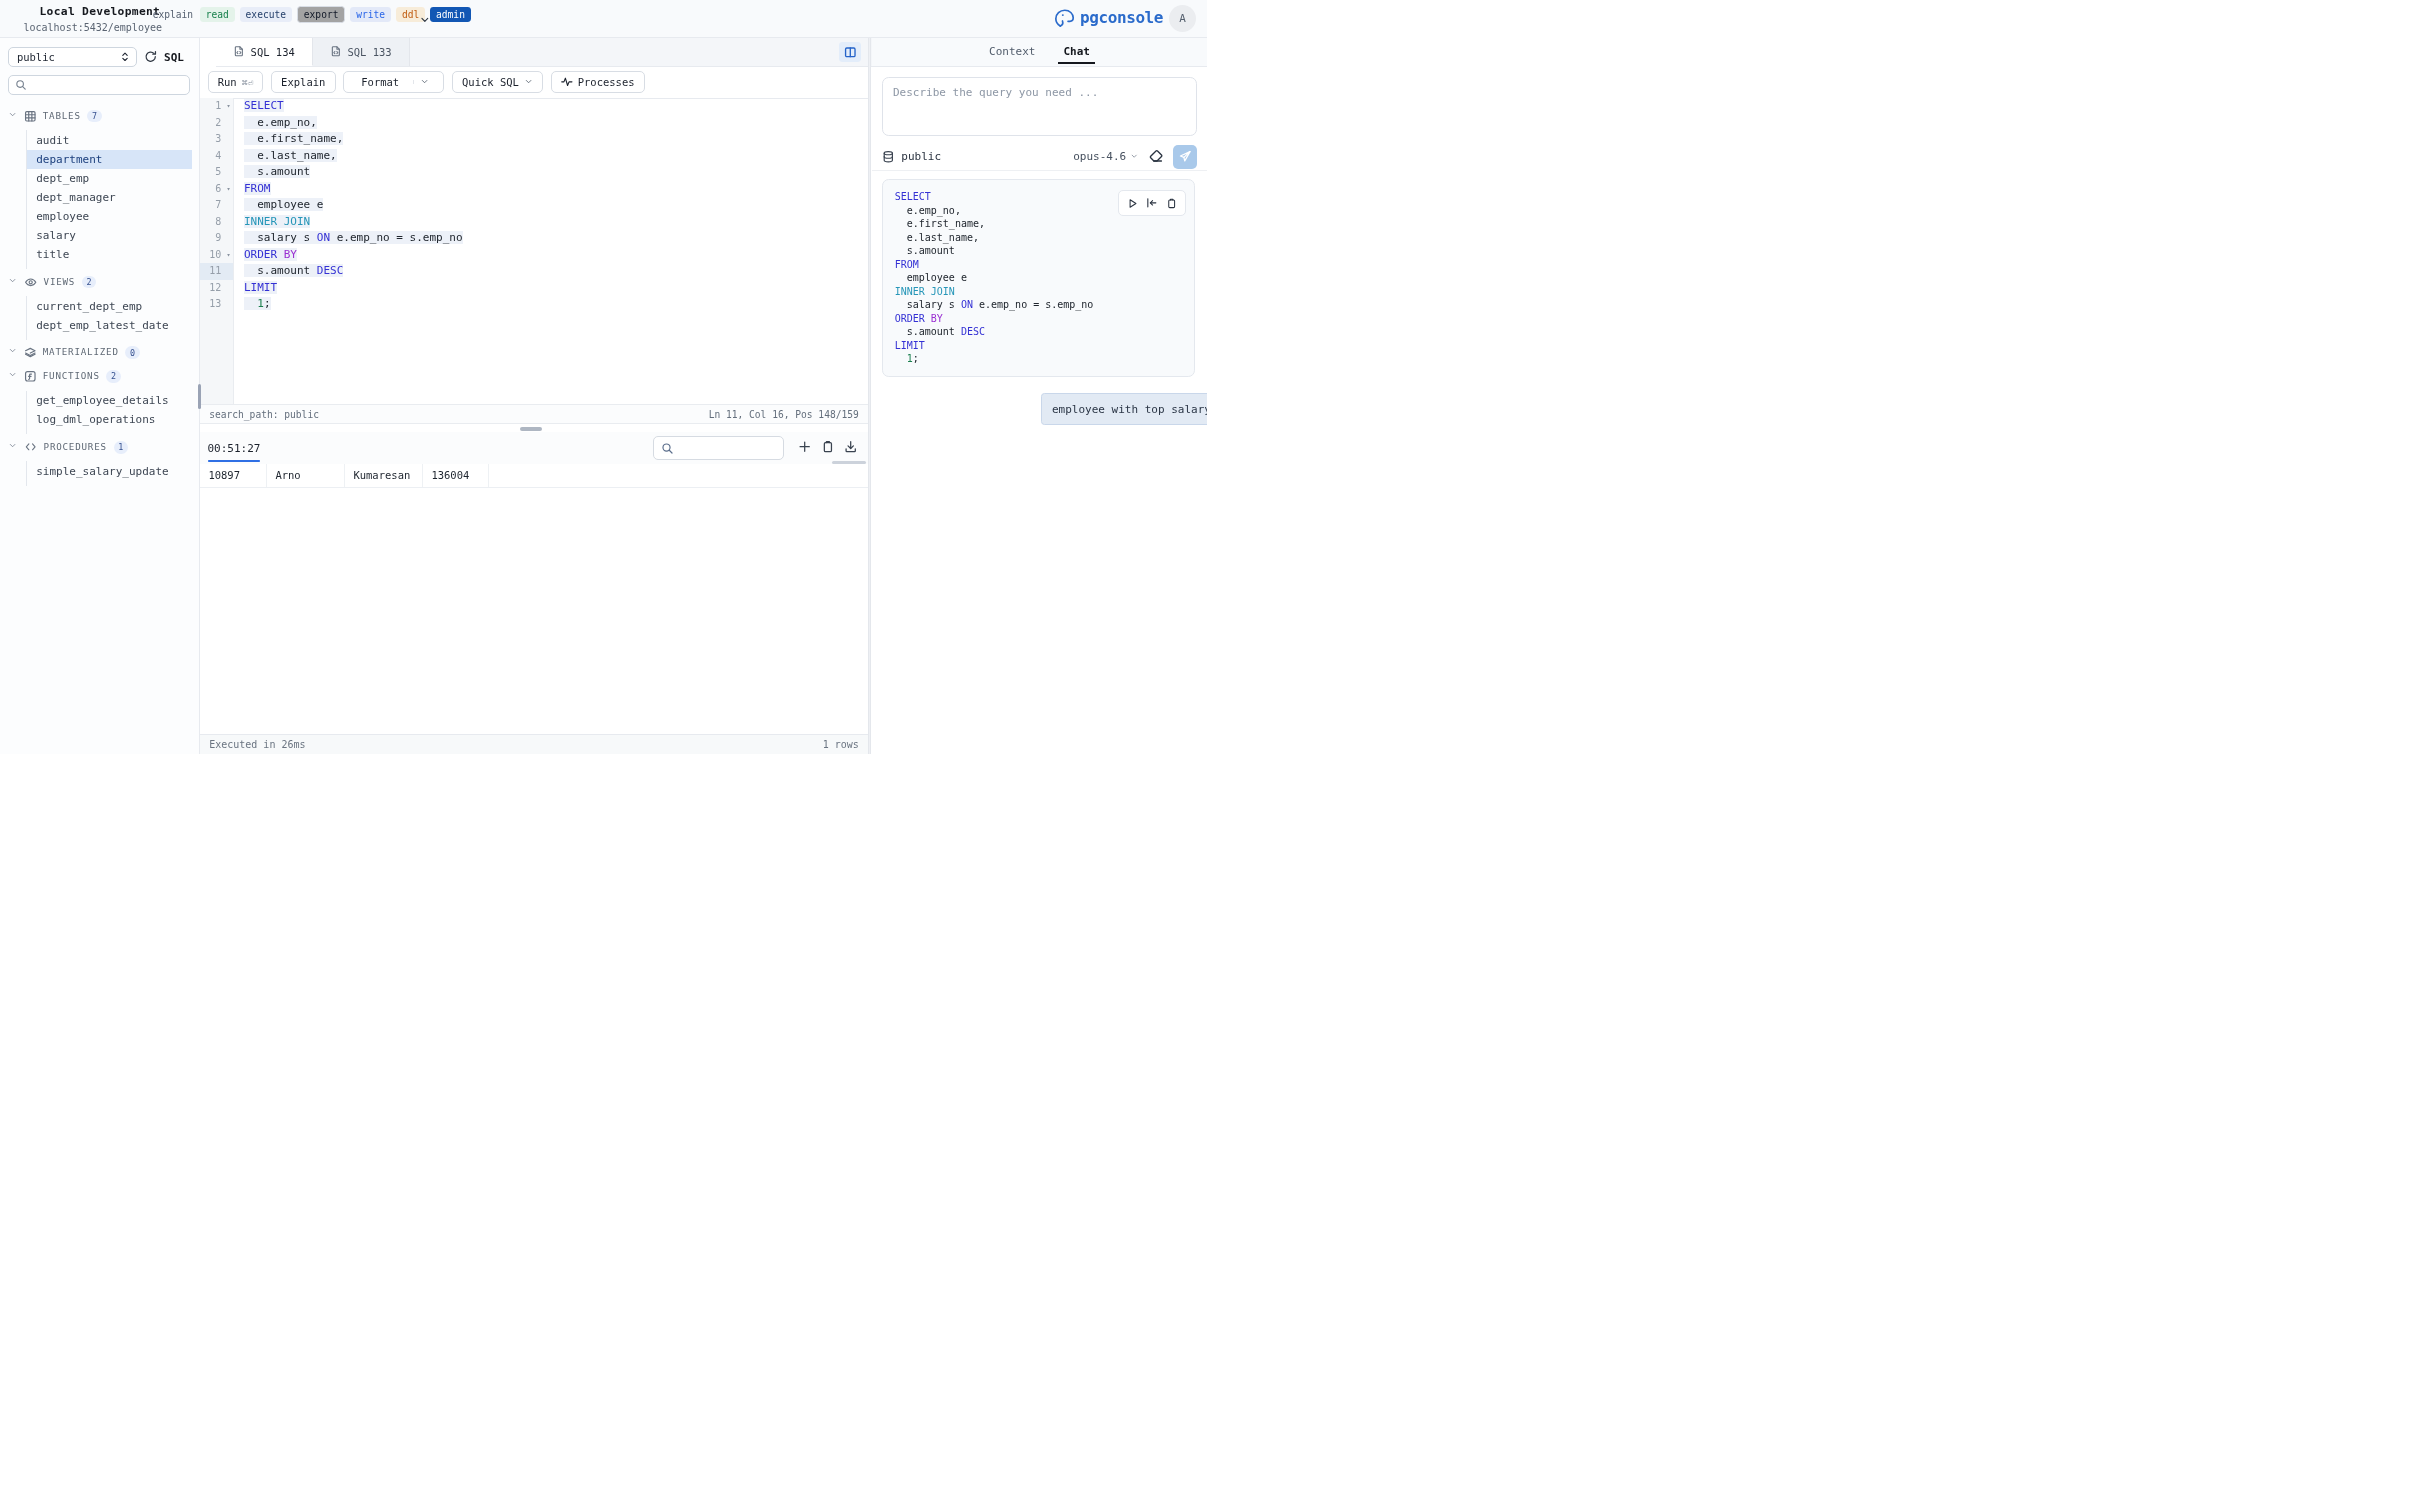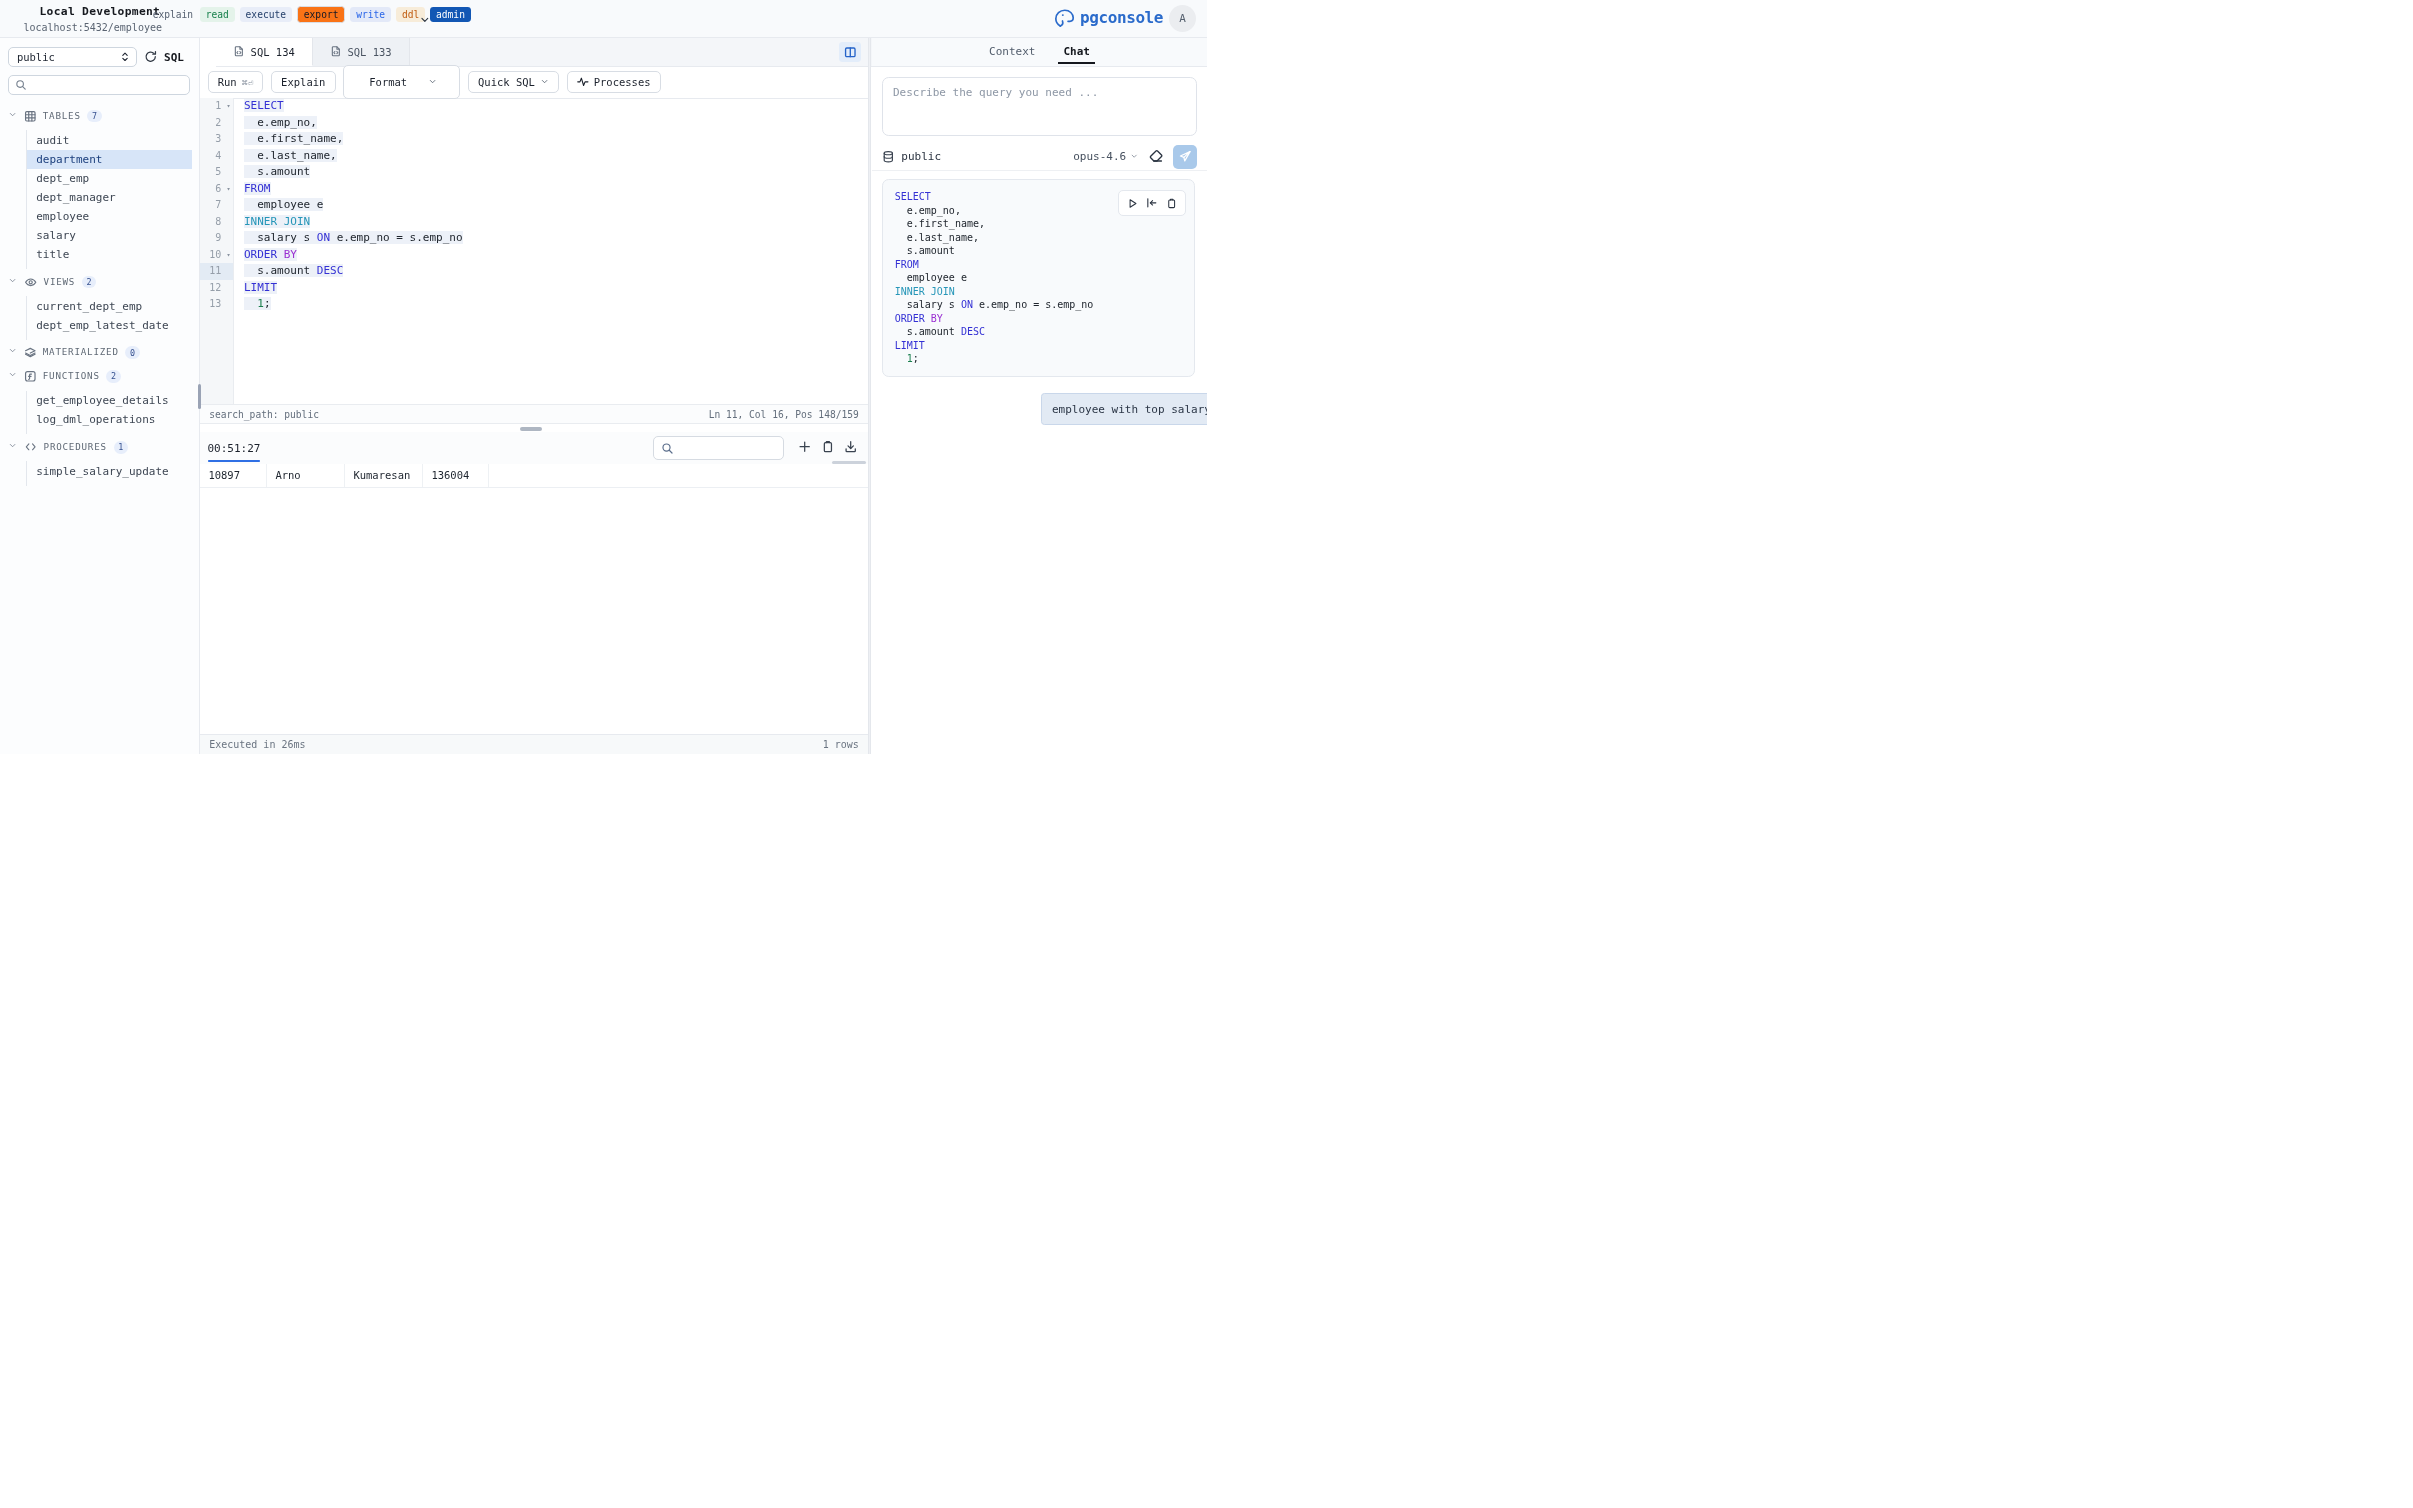--- a/index.html
+++ b/index.html
@@ -11,21 +11,21 @@
 
   
   .top { position:absolute; left:0; top:0; width:1207px; height:38px; background:#f8fafc; border-bottom:0.8px solid #e7eaef; }
   .top-title { position:absolute; left:23.5px; top:5px; font-size:11.3px; font-weight:bold; color:#15181e; letter-spacing:0.3px;padding-left:16px; }
   .top-sub { position:absolute; left:23.5px; top:22px; font-size:10px; color:#5a6472; }
   .tags { position:absolute; left:151px; top:5.9px; display:flex; align-items:center; gap:5px; }
   .tag { font-size:9.6px; padding:1.7px 5.9px; border-radius:3.4px; line-height:11.7px; white-space:nowrap; }
   .tag.plain { color:#566070; padding:1.7px 1.7px; }
   .tag.read { background:#e4f3ea; color:#157f4a; }
   .tag.execute { background:#e8edf8; color:#25406b; }
-  .tag.export { background:#f97316; color:#111827; border:0.8px solid #d9dee6; }
+  .tag.export { background:#a3a3a3; color:#111827; border:0.8px solid #d9dee6; }
   .tag.write { background:#e3e9f8; color:#2a66e8; }
   .tag.ddl { background:#f7ecd9; color:#c05c10; }
   .tag.admin { background:#1257b4; color:#ffffff; }
   .top-caret { position:absolute; left:419px; top:14.2px; color:#2b3440; }
   .logo { position:absolute; left:1054px; top:6.7px; display:flex; align-items:center; gap:3.4px; color:#2b6bcb; }
   .logo-text { font-size:16px; font-weight:bold; letter-spacing:-0.4px; }
   .avatar { position:absolute; left:1169px; top:5px; width:27px; height:27px; border-radius:50%; background:#ebedf0; color:#55606e; font-size:11px; display:flex; align-items:center; justify-content:center; }
 
   
   .sidebar { position:absolute; left:0; top:38px; width:200px; height:717px; background:#fcfdfe; border-right:0.8px solid #e7eaef; }
@@ -48,21 +48,21 @@
   .tabbar { position:absolute; left:16px; top:0; width:668px; height:28.5px; background:#f4f6f9; border-bottom:0.8px solid #e7eaef; display:flex; }
   .etab { display:flex; align-items:center; gap:5.9px; padding:0 17px; font-size:10.5px; border-right:0.8px solid #e3e6eb; cursor:pointer; }
   .etab .t-ico { color:#6a7482; }
   .etab.on { background:#fff; color:#1b212c; border-bottom:0.8px solid #fff; margin-bottom:-0.8px; }
   .etab.off { background:#eef1f5; color:#4a5462; }
   .split-btn { position:absolute; right:6.7px; top:4.2px; width:22px; height:20px; background:#e3edfa; border-radius:3.4px; color:#2563c9; display:flex; align-items:center; justify-content:center; cursor:pointer; }
 
   .toolbar { position:absolute; left:0; top:28.5px; width:668px; height:32px; background:#fff; border-bottom:0.8px solid #e7eaef; display:flex; align-items:center; padding-left:7.5px; gap:7.5px; }
   .tbtn { height:22px; display:flex; align-items:center; gap:5px; background:#fff; border:0.8px solid #d8dde4; border-radius:5px; padding:0 9.2px; font-size:10.5px; color:#1b212c; cursor:pointer; white-space:nowrap; }
   .tbtn .kbd { color:#8a93a0; font-size:9.6px; }
-  .tbtn.split { padding:16px; }
+  .tbtn.split { padding:8px; }
   .tbtn.split .lbl { padding:0 9.2px; }
   .tbtn.split .car { padding:0 5.9px; border-left:0.8px solid #e3e6eb; height:100%; display:flex; align-items:center; color:#5a6472; }
   .tbtn .car2 { color:#5a6472; }
 
   .editor { position:absolute; left:0; top:60px; width:668px; height:306px; overflow:hidden; }
   .gutter { position:absolute; left:0; top:0; width:34px; height:306px; background:#f5f7f9; border-right:0.8px solid #e9ecf0; }
   .gl { position:relative; height:16.5px; font-size:10px; color:#959ea9; text-align:right; padding-right:11.7px; line-height:16.5px; }
   .gl.active { background:#e3ebf4; }
   .gl .fold { position:absolute; right:2.5px; top:0; font-size:6.7px; color:#8a93a0; line-height:16.5px; }
   .code { position:absolute; left:34px; top:0; right:0; height:306px; padding:0 0 0 10px; }

